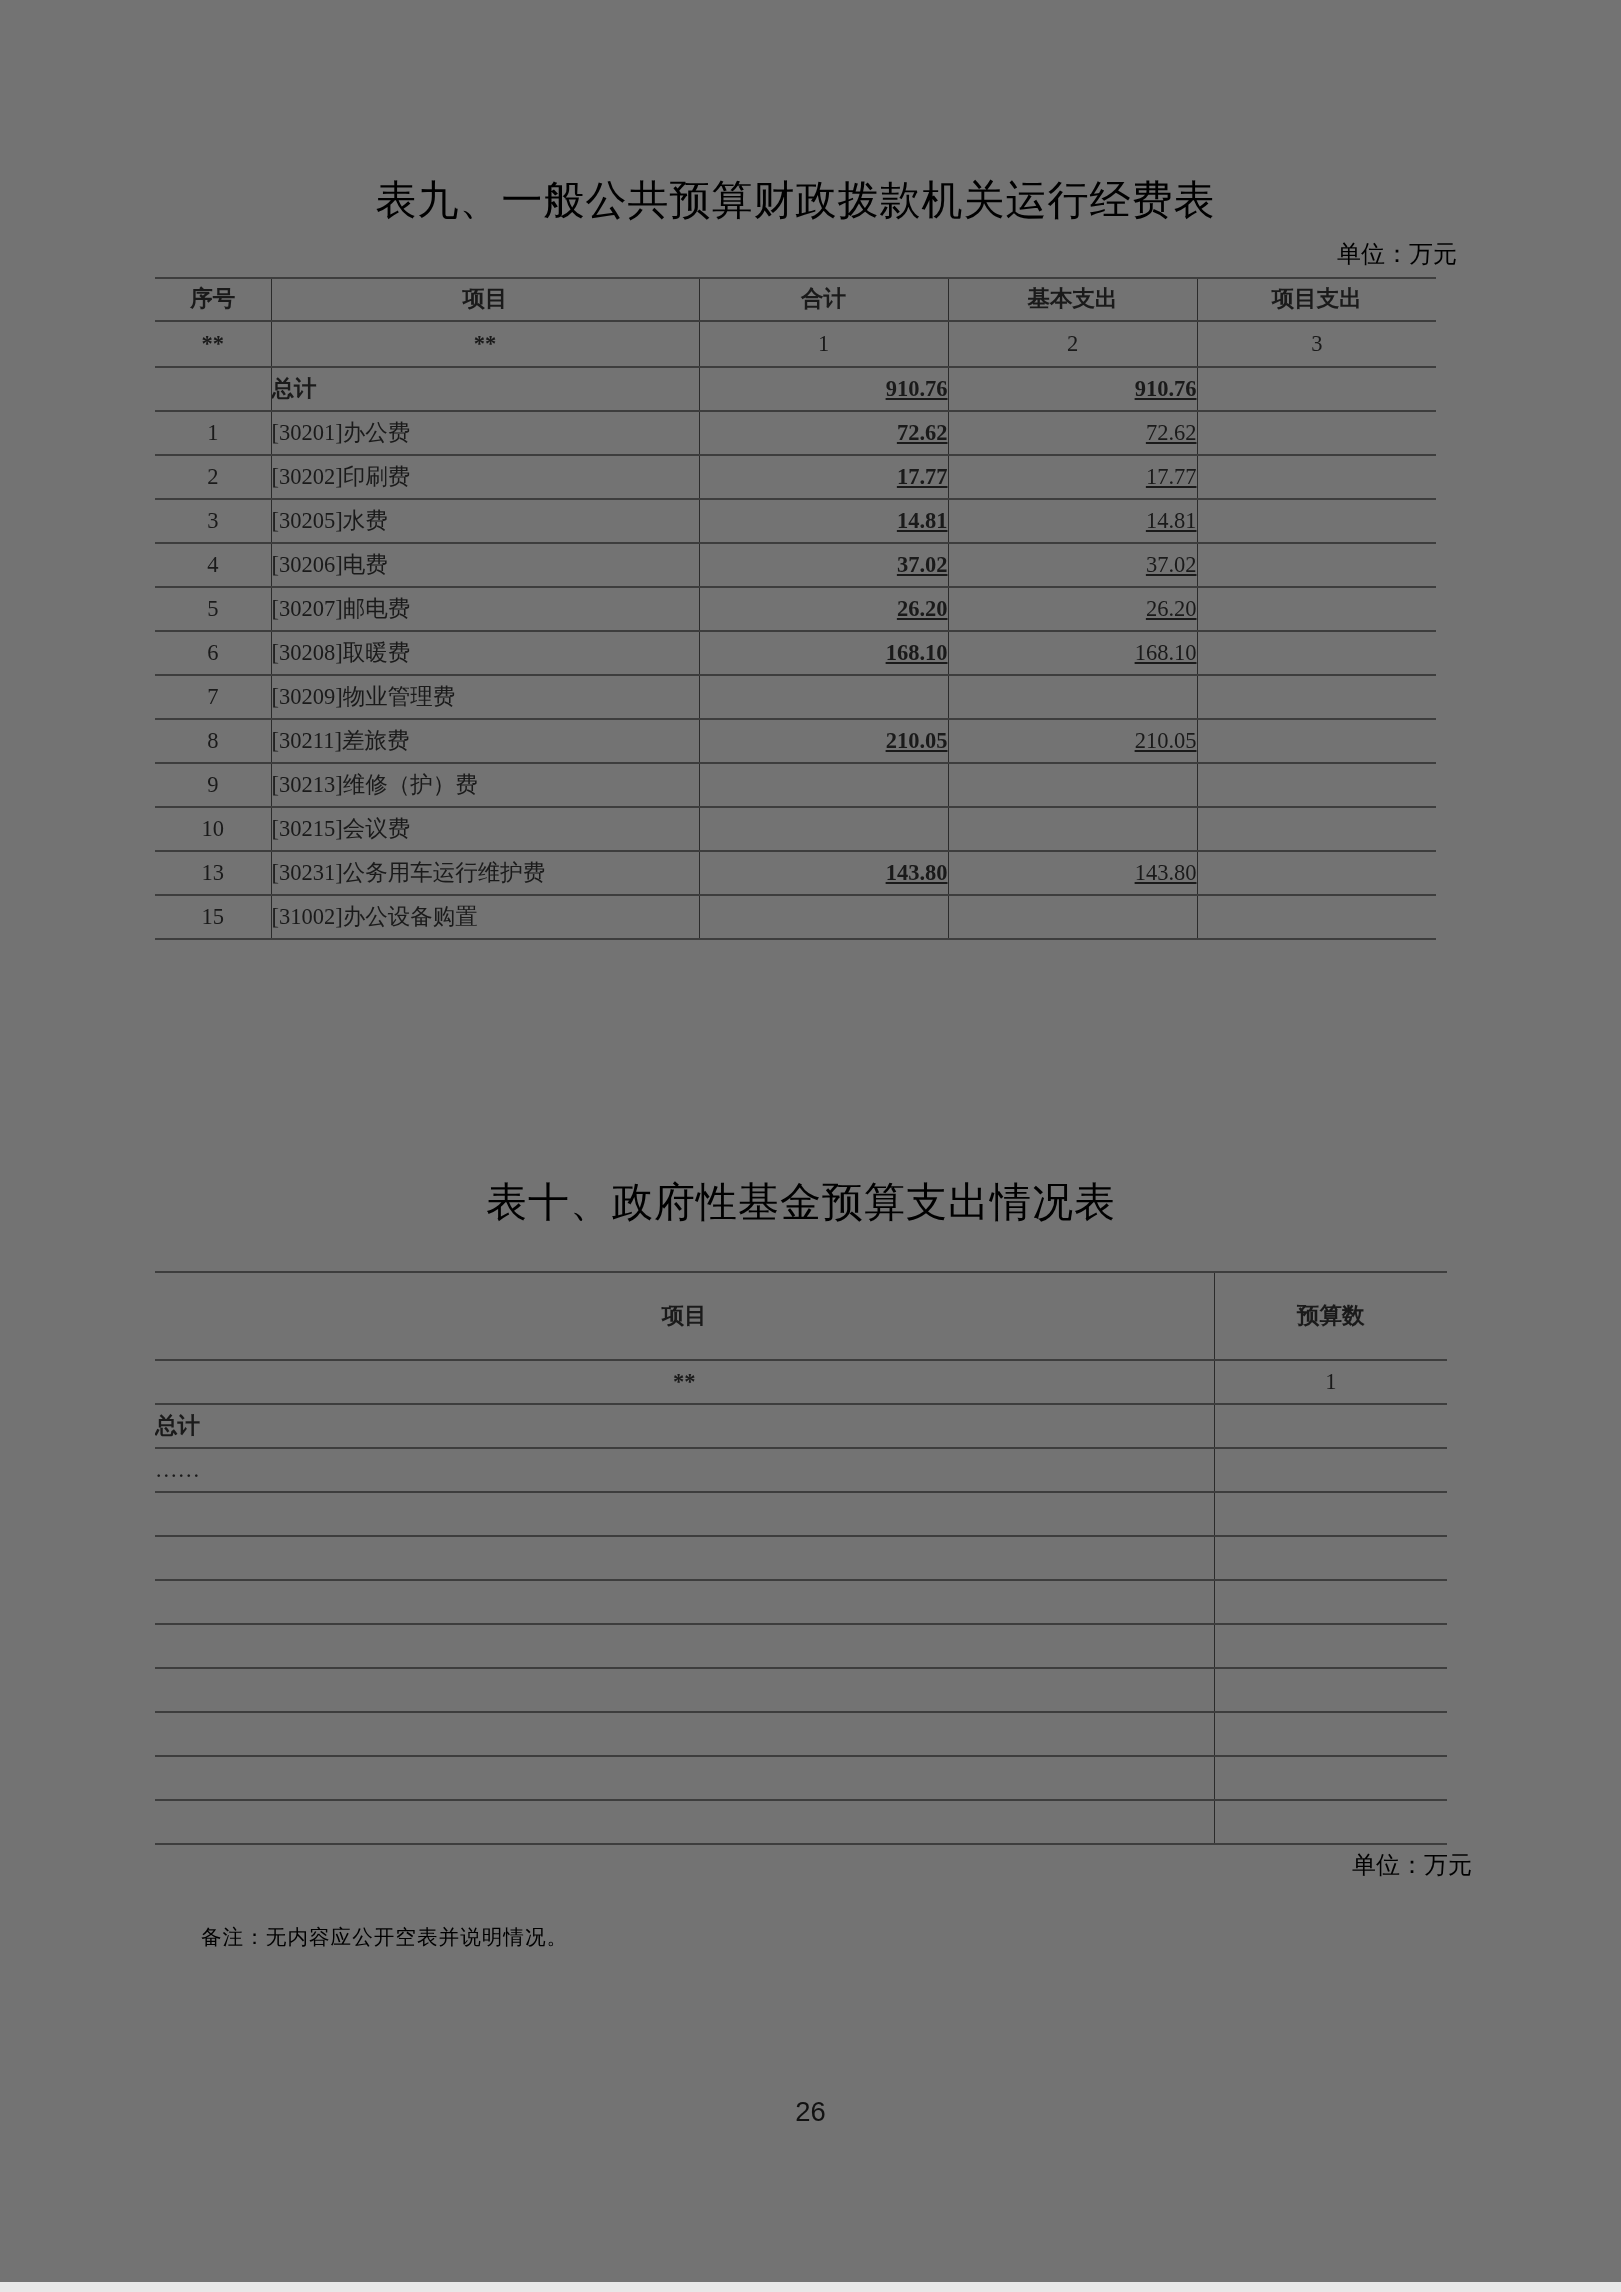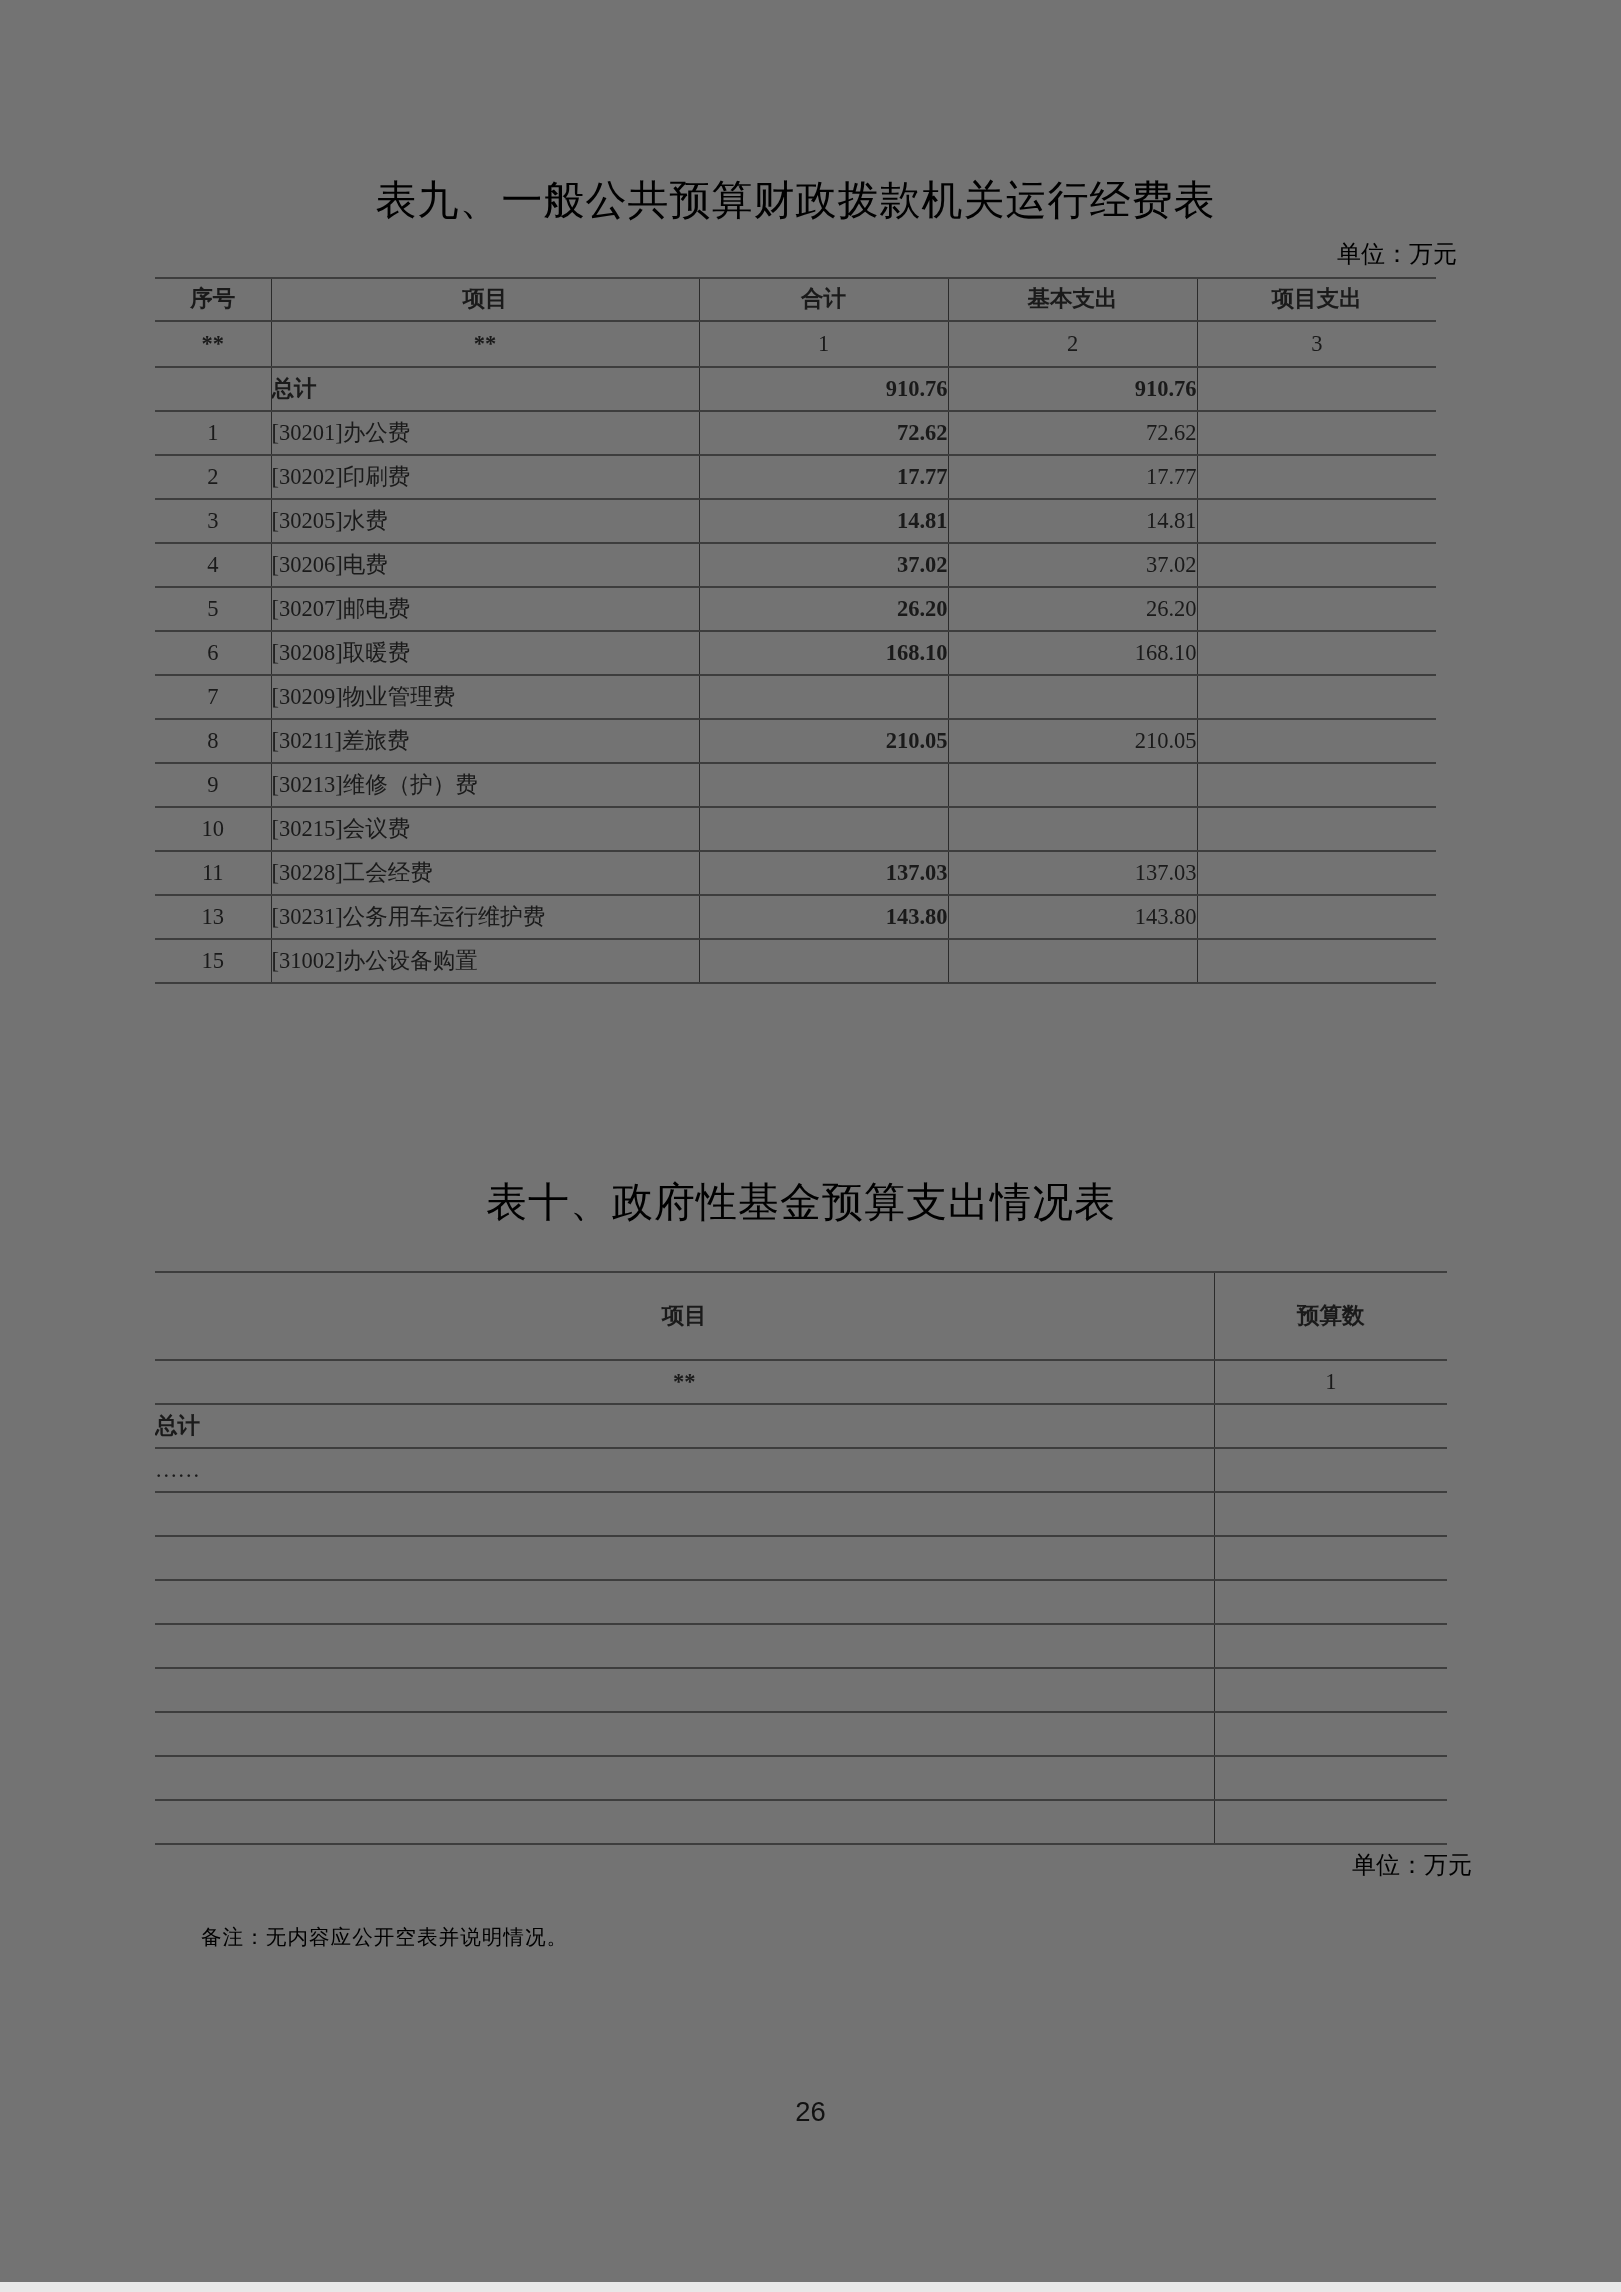--- a/index.html
+++ b/index.html
@@ -62,21 +62,21 @@
   .tr9 { height:44px; }
   .dr9 { height:44px; }
 
   .hr10 { height:88px; }
   .dr10 { height:44px; }
   .br10 { height:44px; }
 
   .th  { font-weight:bold; text-align:center; color:#000; }
   .ctr { text-align:center; }
   .lft { text-align:left; padding-left:11.8px; }
-  .rgt { text-align:right; padding-right:15.7px; }
+  .rgt { text-align:right; padding-right:15.7px;text-decoration:underline; }
   .b   { font-weight:bold; color:#000; }
   .reg { color:#2e2e2e; }
 
   .note {
     position:absolute;
     left:201px;
     top:1925px;
     font-size:20.6px;
     line-height:25.5px;
     letter-spacing:1px;
@@ -194,27 +194,20 @@
         <td class="rgt"></td>
       </tr>
       <tr class="dr9">
         <td class="ctr">10</td>
         <td class="lft">[30215]会议费</td>
         <td class="rgt b"></td>
         <td class="rgt reg"></td>
         <td class="rgt"></td>
       </tr>
       <tr class="dr9">
-        <td class="ctr">11</td>
-        <td class="lft">[30228]工会经费</td>
-        <td class="rgt b">137.03</td>
-        <td class="rgt reg">137.03</td>
-        <td class="rgt"></td>
-      </tr>
-      <tr class="dr9">
         <td class="ctr">13</td>
         <td class="lft">[30231]公务用车运行维护费</td>
         <td class="rgt b">143.80</td>
         <td class="rgt reg">143.80</td>
         <td class="rgt"></td>
       </tr>
       <tr class="dr9">
         <td class="ctr">15</td>
         <td class="lft">[31002]办公设备购置</td>
         <td class="rgt b"></td>

